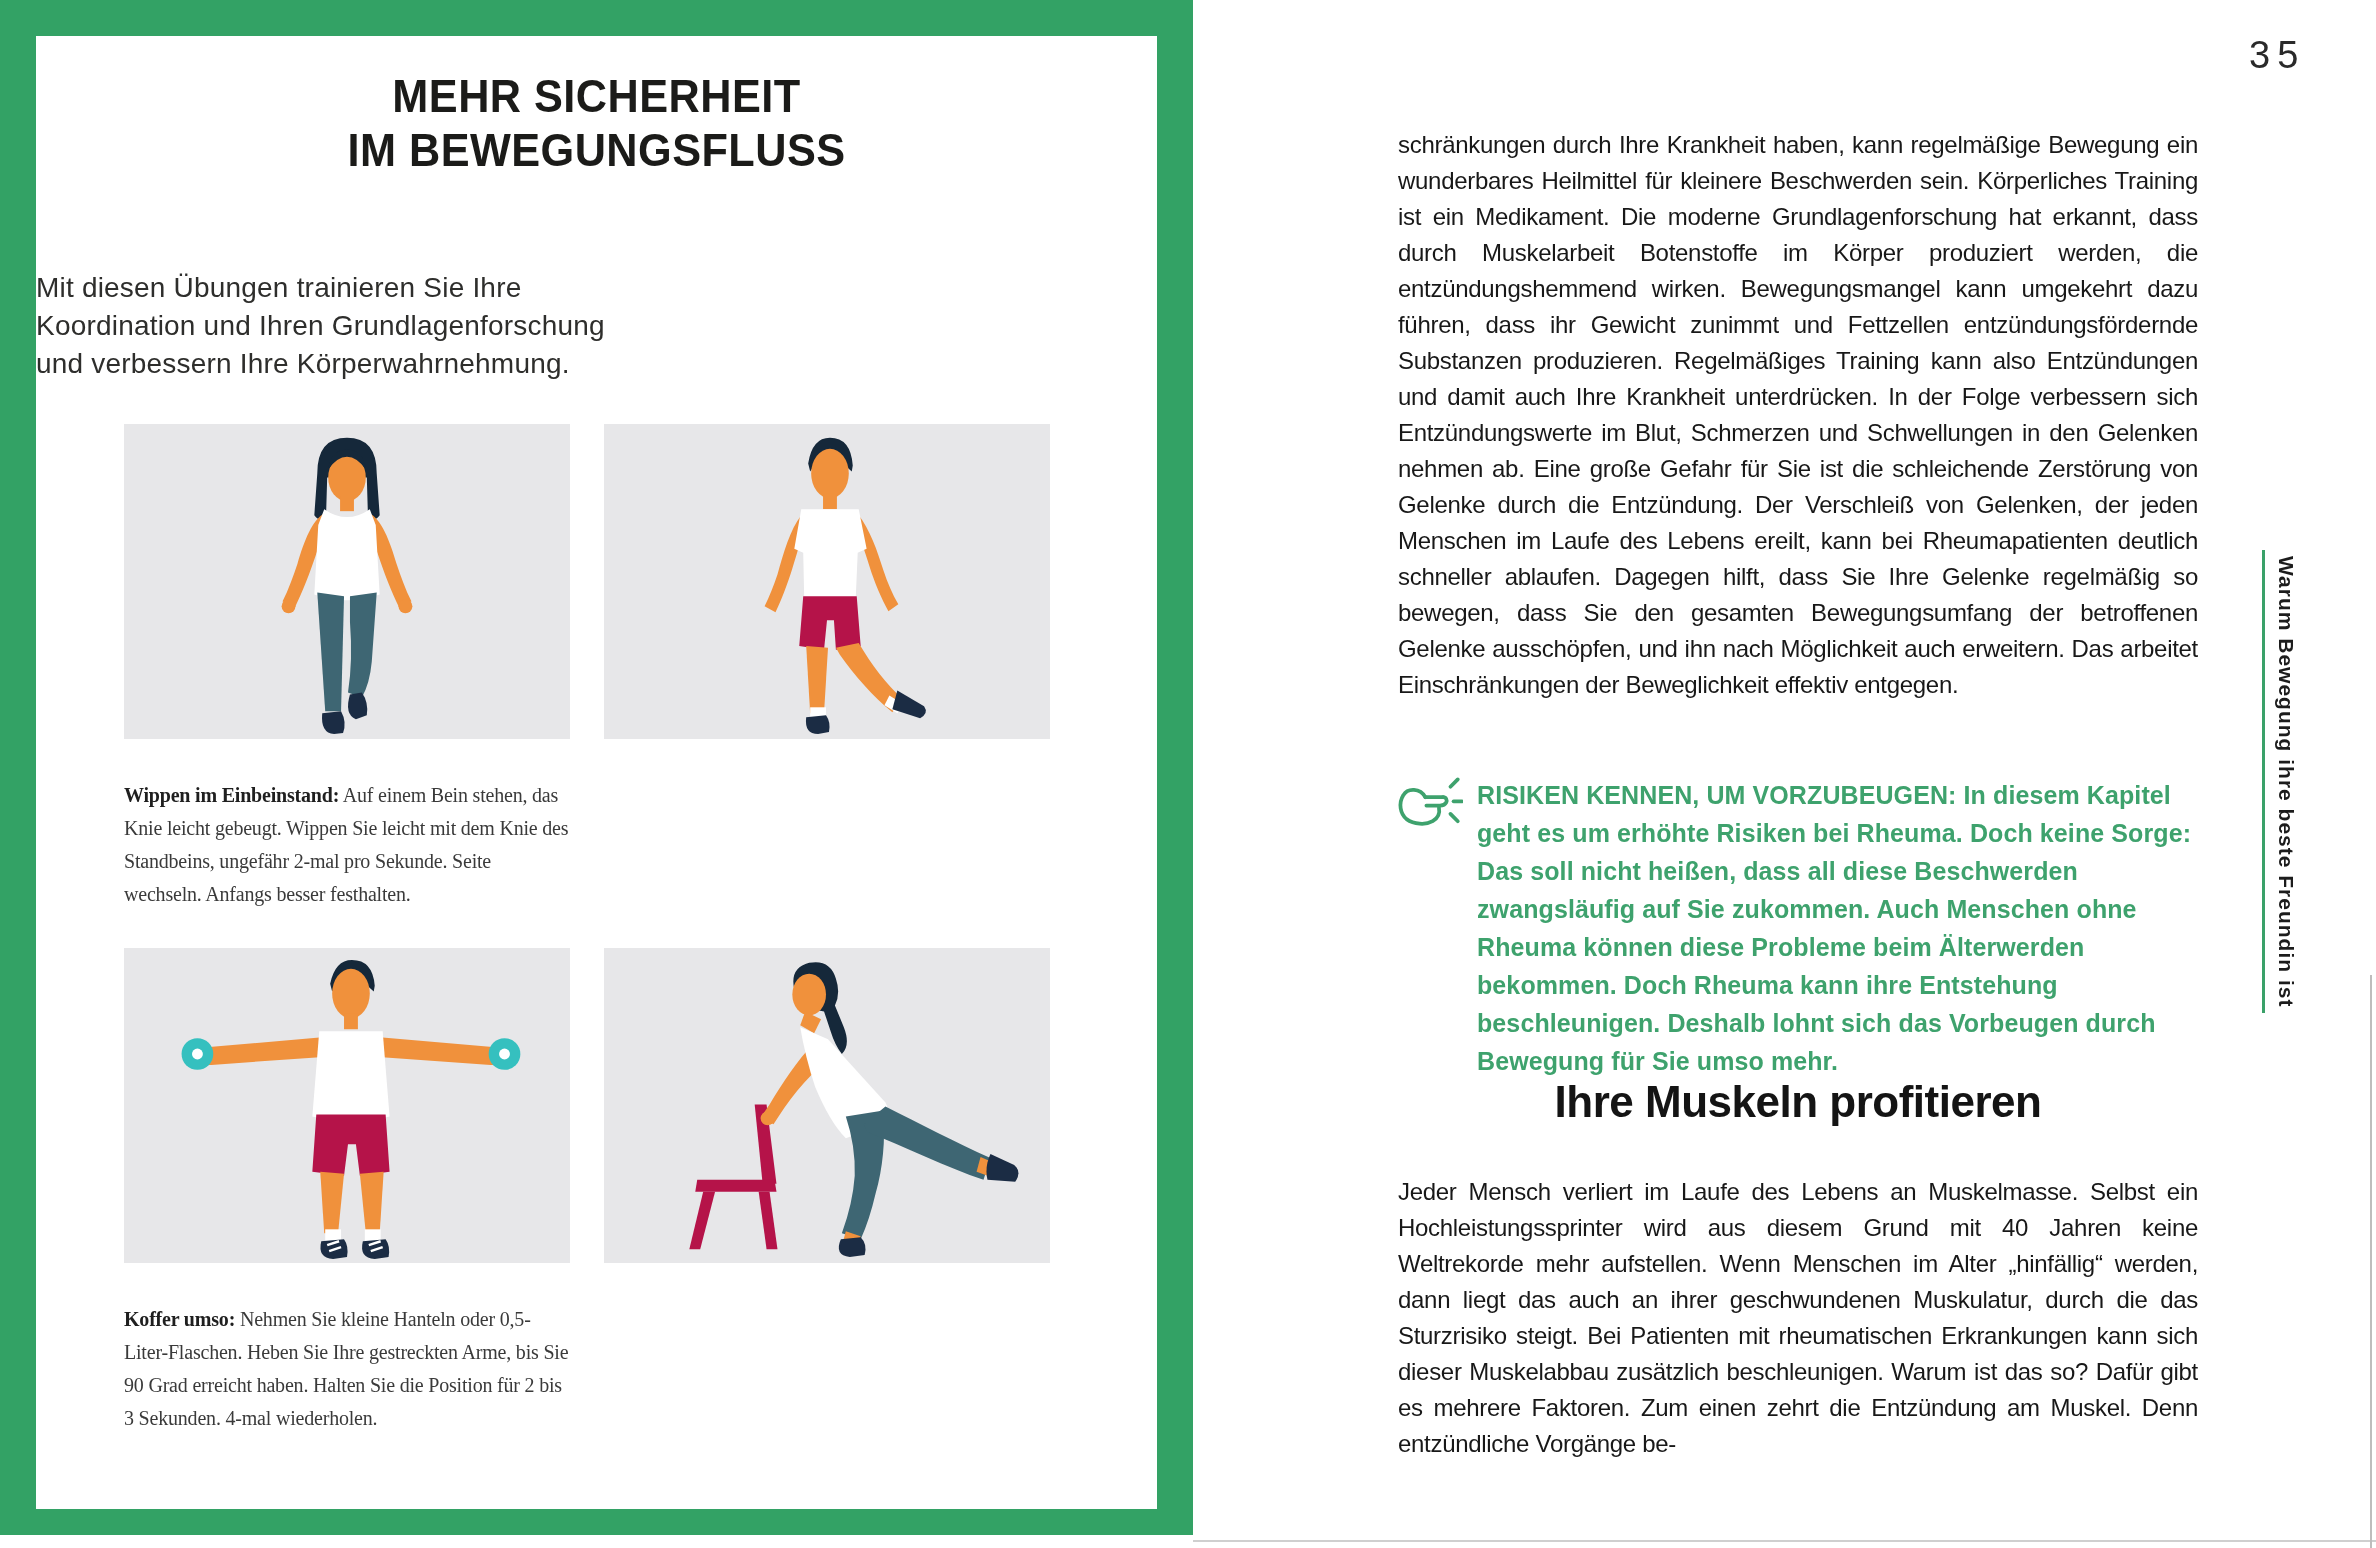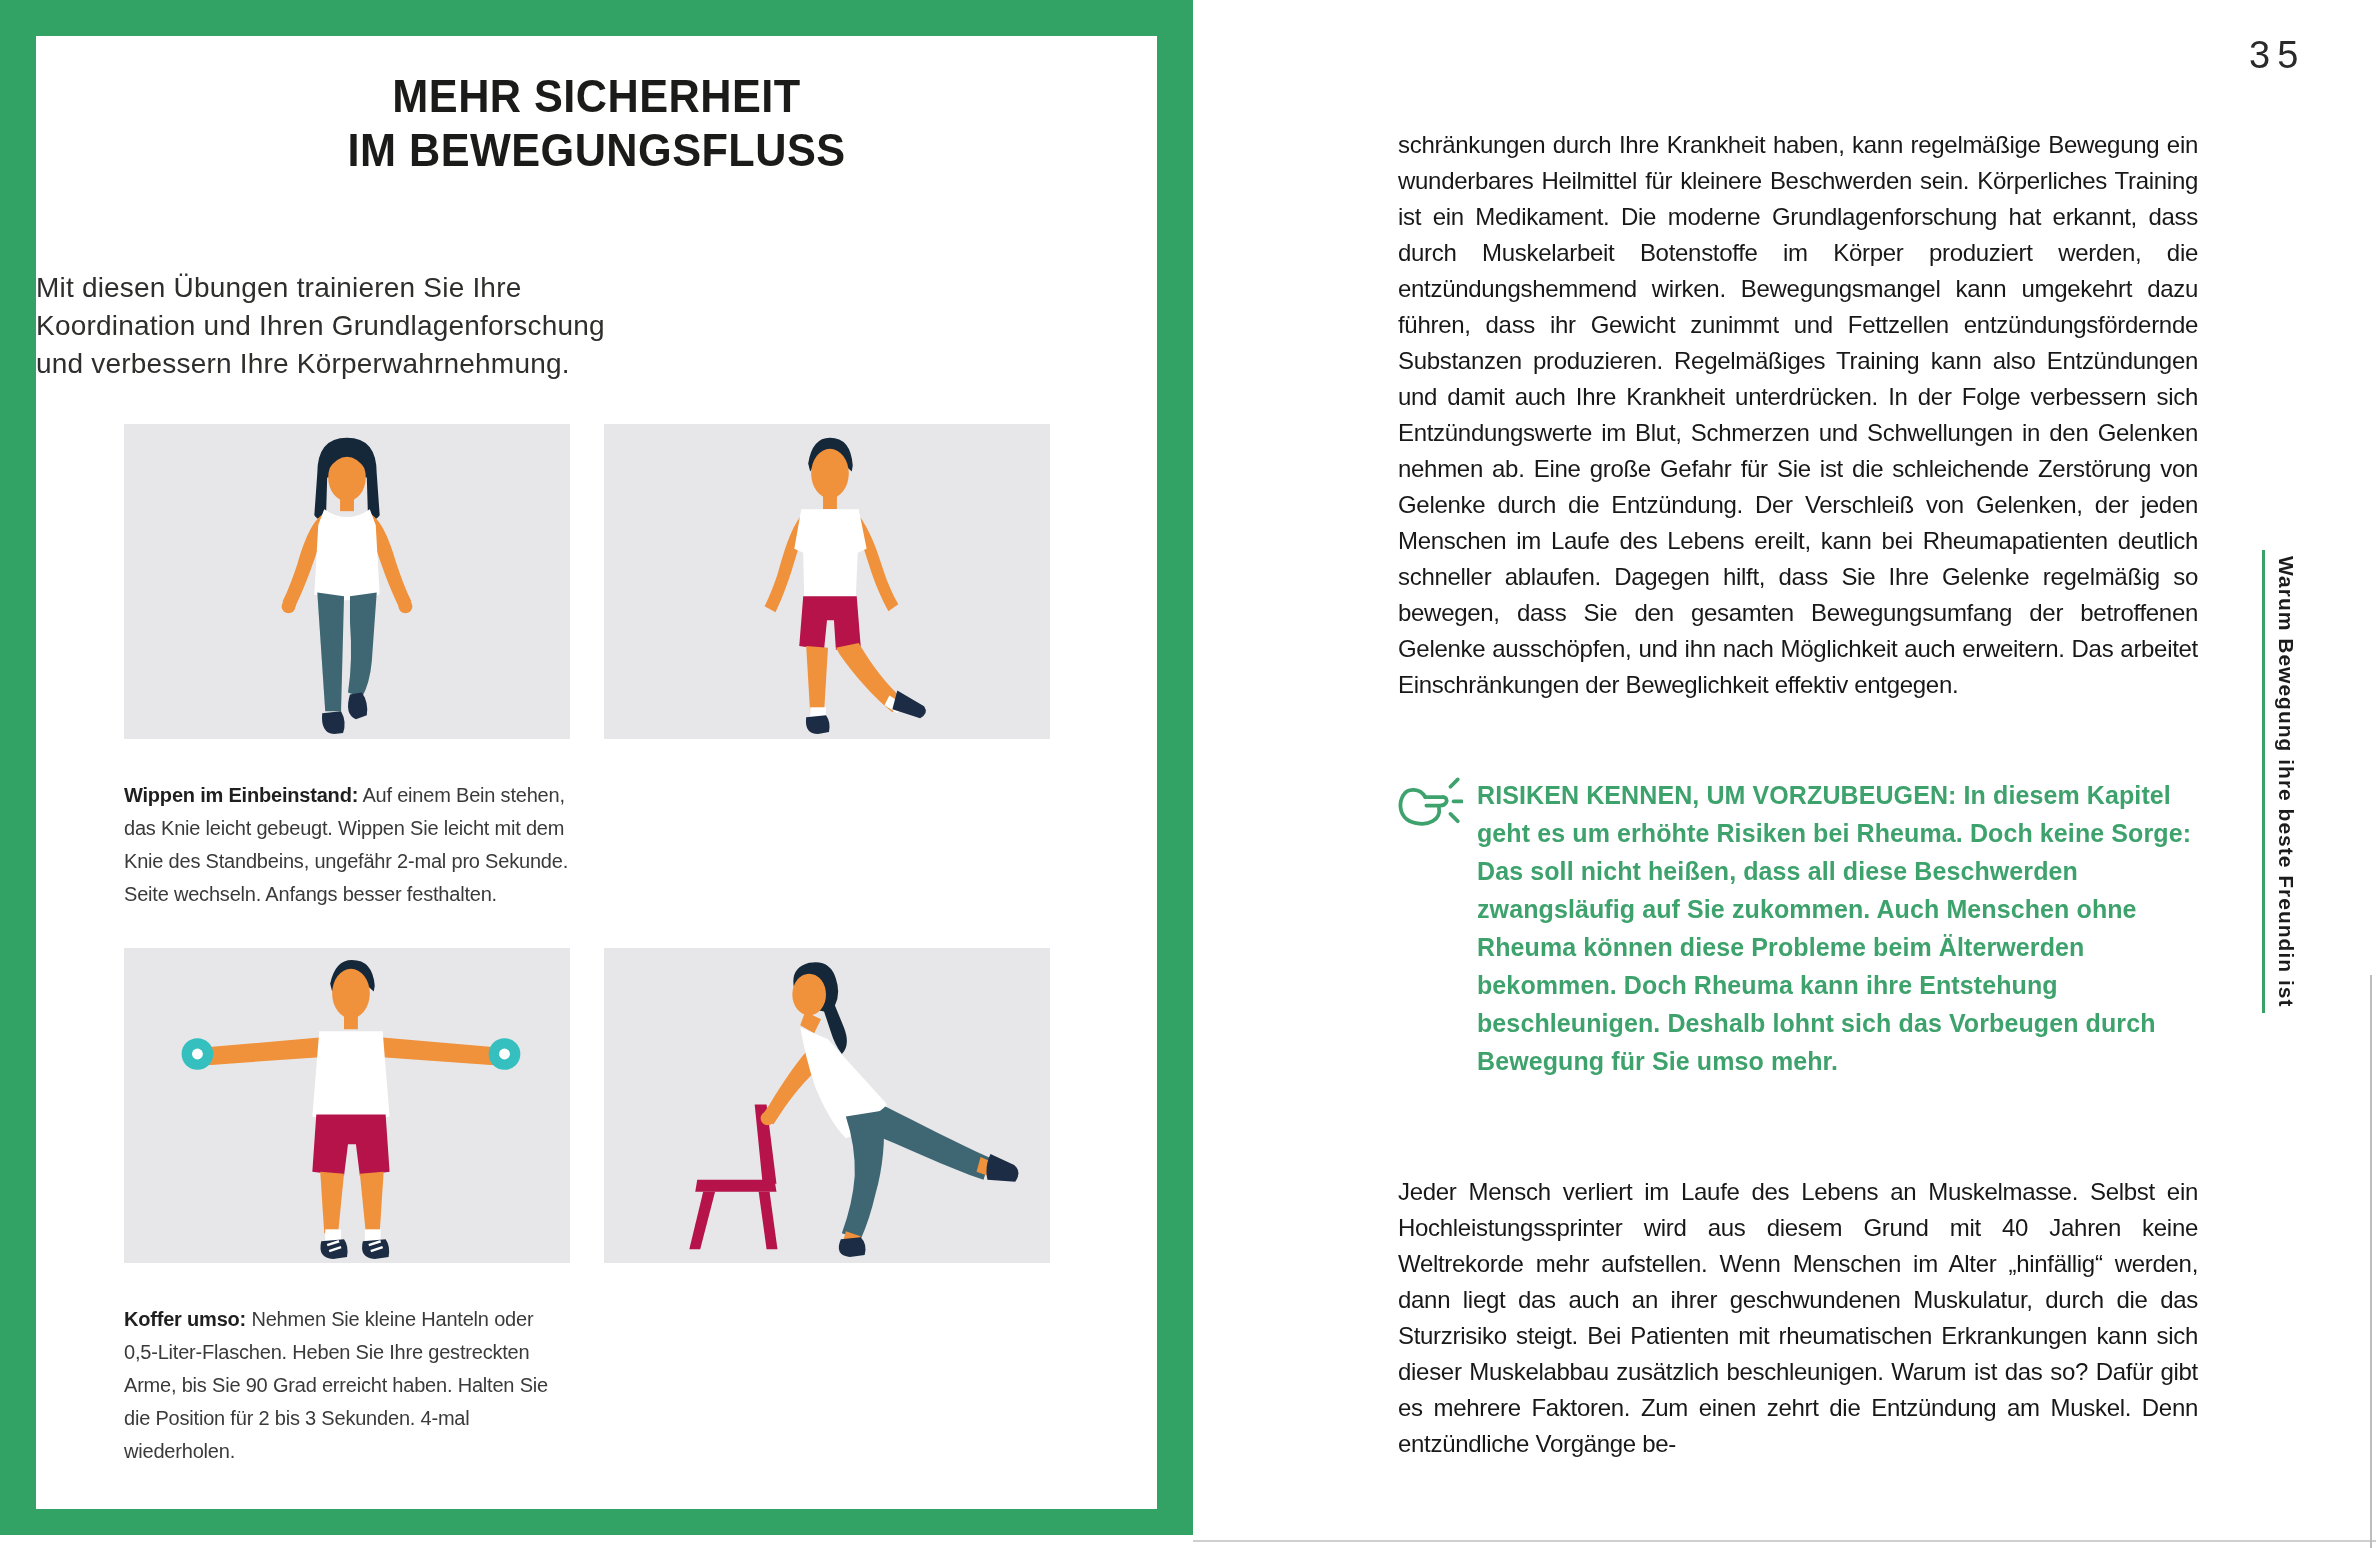--- a/index.html
+++ b/index.html
@@ -12,21 +12,21 @@
 
   .lp-title{position:absolute;left:36px;top:69px;width:1121px;text-align:center;
             font-weight:bold;font-size:46px;line-height:54px;letter-spacing:0.5px;color:#1b1b19;
             transform:scaleX(.94);transform-origin:center;}
   .lp-intro{position:absolute;left:36px;top:269px;width:1121px;text-align:left;
             font-size:28px;line-height:38px;color:#2e2e2c;letter-spacing:0.2px;font-weight:400;}
 
   .cell{position:absolute;width:446px;}
   .illus{width:446px;height:315px;background:#E7E7E9;overflow:hidden;}
   .illus svg{display:block;width:100%;height:100%;}
-  .cap{margin:40px 0 0 0;font-size:20px;line-height:33px;color:#3a3a3a;letter-spacing:-0.2px;}
+  .cap{margin:40px 0 0 0;font-size:20px;line-height:33px;color:#3a3a3a;letter-spacing:-0.2px;font-family:Liberation Serif, serif;}
   .cap b{color:#1f1f1f;}
 
   .skin{fill:#F0913C}.hair{fill:#15283A}.tealp{fill:#3E6673}
   .crims{fill:#B51349}.whitef{fill:#ffffff}.navy{fill:#1B2C44}.db{fill:#35C0BF}
 
   
   .page-num{position:absolute;left:2249px;top:34px;font-size:38px;letter-spacing:7px;color:#2a2a2a;}
   .col{position:absolute;left:1398px;top:0;width:800px;height:1144px;}
   .body-p{position:absolute;left:0;width:800px;font-size:24px;line-height:36px;
           letter-spacing:-0.3px;text-align:justify;color:#181818;margin:0;}
@@ -168,20 +168,21 @@
         <path d="M30 22 c-5 -9 -17 -9 -21 -2 c-5 8 -3 18 3 23 c7 5 18 6 25 2 c5 -3 7 -8 6 -13"></path>
         <path d="M47 22 c3 0 4 3 3 5 c-1 2 -3 3 -6 3 h-13"></path>
         <path d="M54 12 l7 -7"></path>
         <path d="M57 26 h8"></path>
         <path d="M54 38 l7 7"></path>
       </g>
     </svg>
     <p class="tip-text">RISIKEN KENNEN, UM VORZUBEUGEN: In diesem Kapitel geht es um erhöhte Risiken bei Rheuma. Doch keine Sorge: Das soll nicht heißen, dass all diese Beschwerden zwangsläufig auf Sie zukommen. Auch Menschen ohne Rheuma können diese Probleme beim Älterwerden bekommen. Doch Rheuma kann ihre Entstehung beschleunigen. Deshalb lohnt sich das Vorbeugen durch Bewegung für Sie umso mehr.</p>
   </div>
 
+  <h2 class="section-h">Ihre Muskeln profitieren</h2>
 
   <p class="body-p p2">Jeder Mensch verliert im Laufe des Lebens an Muskelmasse. Selbst ein Hochleistungssprinter wird aus diesem Grund mit 40 Jahren keine Weltrekorde mehr aufstellen. Wenn Menschen im Alter „hinfällig“ werden, dann liegt das auch an ihrer geschwundenen Muskulatur, durch die das Sturzrisiko steigt. Bei Patienten mit rheumatischen Erkrankungen kann sich dieser Muskelabbau zusätzlich beschleunigen. Warum ist das so? Dafür gibt es mehrere Faktoren. Zum einen zehrt die Entzündung am Muskel. Denn entzündliche Vorgänge be-</p>
 </div>
 
 <div class="vside">Warum Bewegung ihre beste Freundin ist</div>
 
 <div class="edge-bottom"></div>
 <div class="edge-right"></div>
 
 

